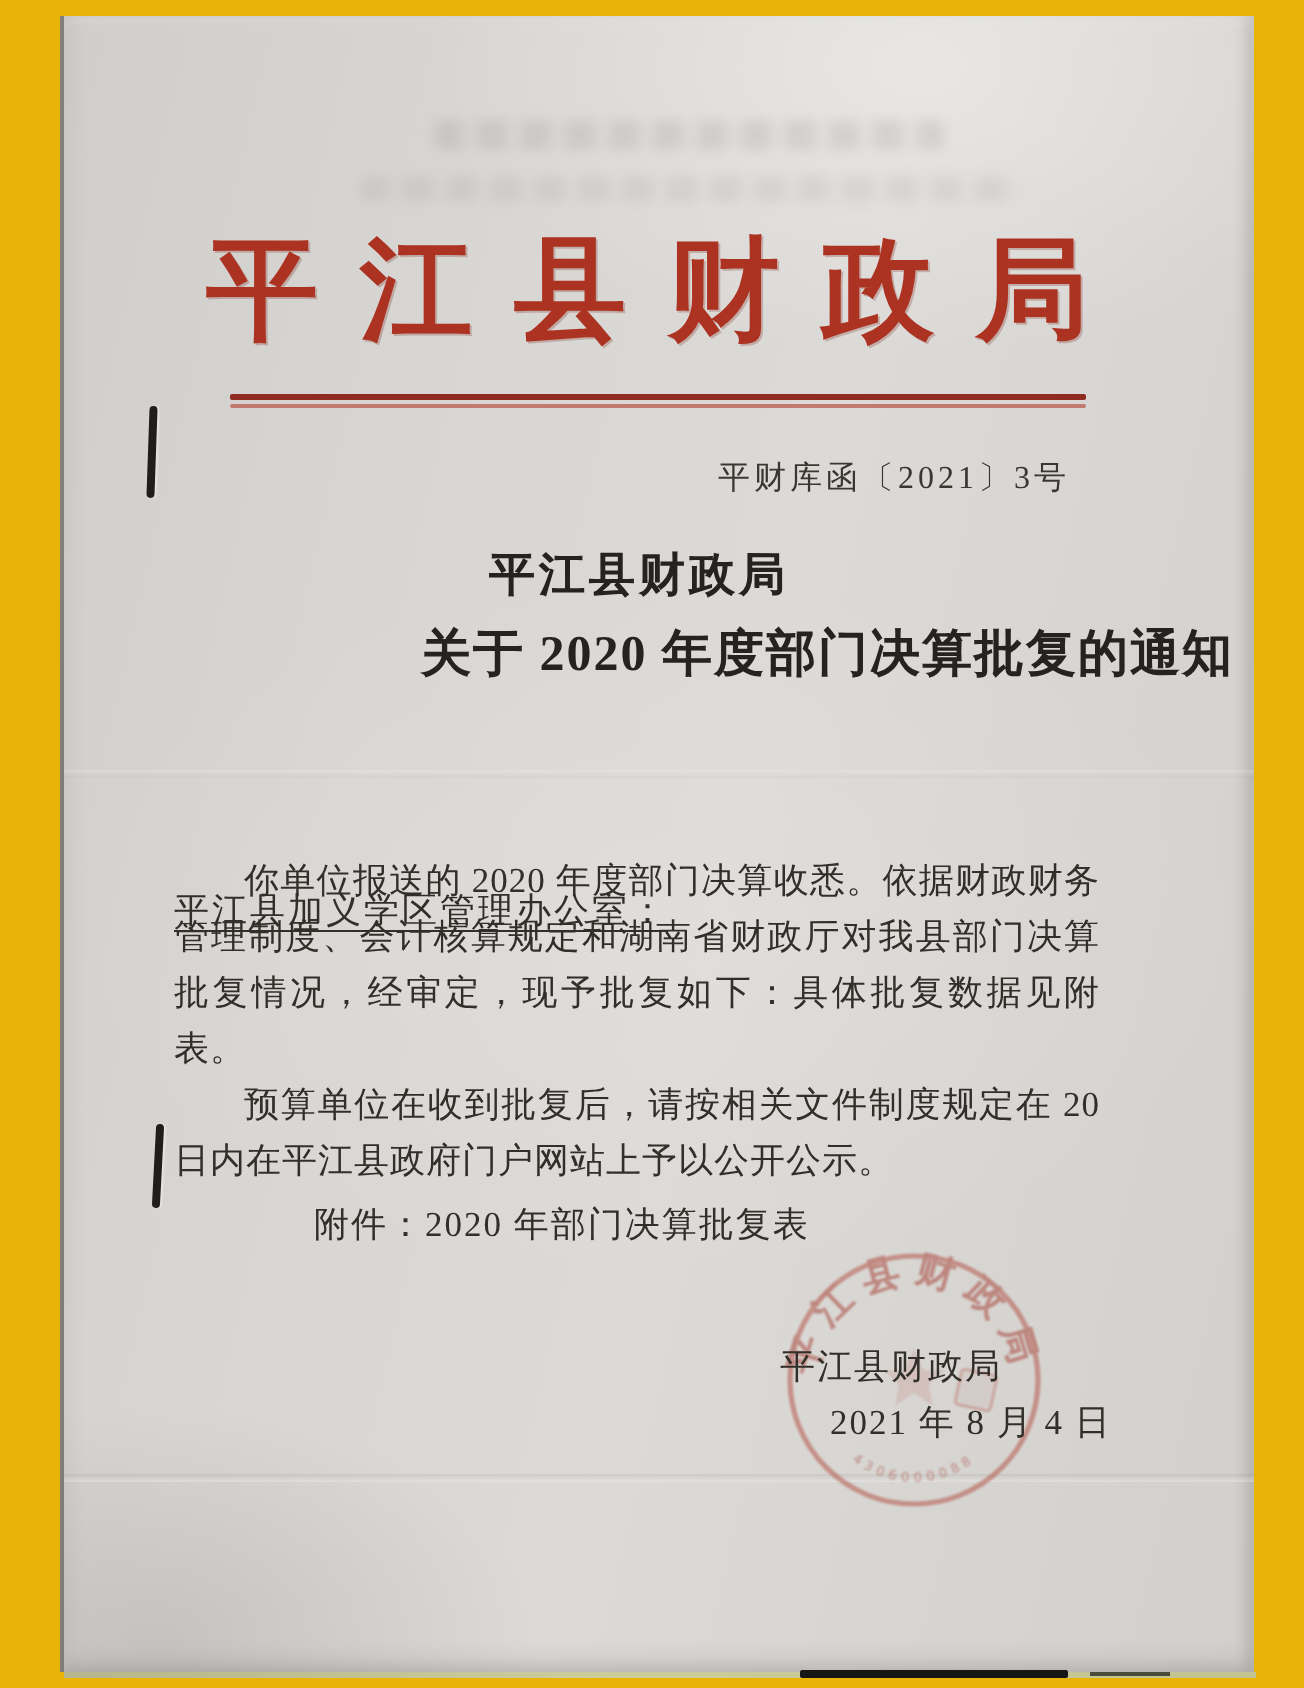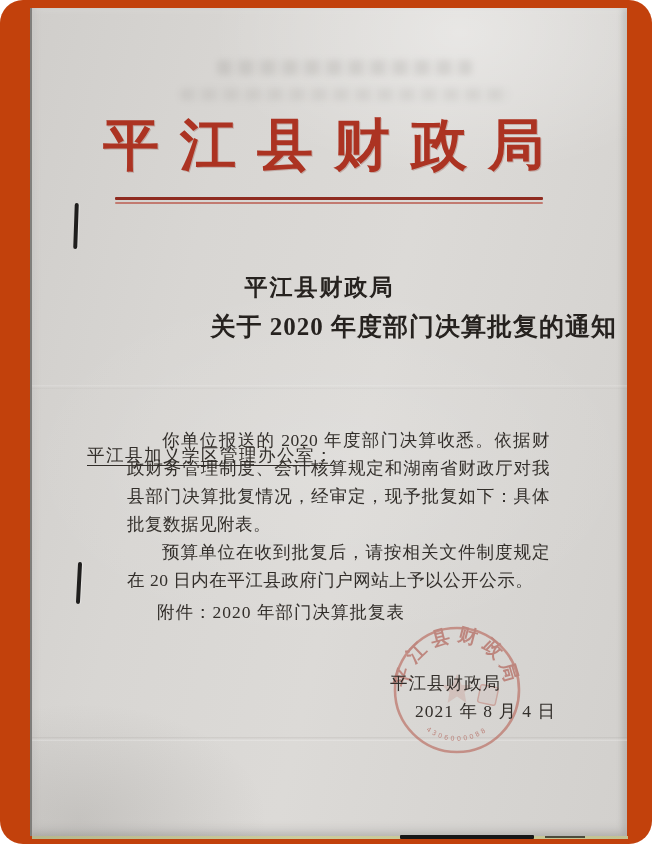--- a/index.html
+++ b/index.html
@@ -4,21 +4,21 @@
 <style>
   * { margin:0; padding:0; box-sizing:border-box; }
   html,body { width:652px; height:844px; }
   body {
     position:relative;
     width:652px; height:844px;
     background:#ffffff;
     overflow:hidden;
     font-family:"Liberation Serif","DejaVu Serif",serif;
   }
-  .photo { position:absolute; inset:0; background:#c2410c;border-radius:23px; }
+  .photo { position:absolute; inset:0; background:#eab308; }
 
   
   .paper {
     position:absolute; left:30px; top:8px; width:597px; height:828px;
     background:linear-gradient(103deg,#d0cecb 0%,#d8d6d3 28%,#dcdad7 55%,#d6d4d1 82%,#d2d0cd 100%);
     border-left:2px solid rgba(58,56,53,0.55);
     box-shadow: inset -4px 0 6px rgba(120,116,112,0.25), inset 0 -6px 10px rgba(120,115,110,0.22), inset 0 3px 5px rgba(255,255,255,0.35);
   }
   .paper-light {
     position:absolute; inset:0; pointer-events:none;
@@ -66,21 +66,21 @@
   .title-1 { position:absolute; left:0; top:264px; width:100%; text-align:center; transform:translateX(-10px);
     font-size:23px; font-weight:bold; color:#26221f; letter-spacing:2px; }
   .title-2 { position:absolute; left:0; top:302px; width:100%; text-align:right; transform:translateX(-10px);
     font-size:25px; font-weight:bold; color:#26221f; letter-spacing:1px; }
 
   
   .addressee { position:absolute; left:55px; top:394px; font-size:17.5px; color:#322e2a;
     letter-spacing:1.5px; text-decoration:underline; text-underline-offset:4px; white-space:nowrap;margin-top:41px; }
   .body-text { position:absolute; left:55px; top:418px; width:463px;
     font-size:17.5px; line-height:28px; color:#322e2a; text-align:justify; letter-spacing:0.5px; }
-  .body-text p { text-indent:2em;margin-left:40px; }
+  .body-text p { text-indent:2em; }
   .attachment { position:absolute; left:125px; top:592px; font-size:17.5px; color:#322e2a; letter-spacing:1px; white-space:nowrap; }
 
   
   .signer { position:absolute; left:358px; top:663px; font-size:17.5px; color:#322e2a; letter-spacing:1px; white-space:nowrap; }
   .sign-date { position:absolute; left:351px; top:691px; font-size:17.5px; color:#322e2a; letter-spacing:1px; white-space:nowrap;margin-left:32px; }
 
   
   .seal { position:absolute; left:345px; top:602px; width:160px; height:160px; opacity:0.55; filter:blur(0.4px); }
 
   
@@ -106,20 +106,21 @@
     <div class="staple staple-2"></div>
 
     <div class="letterhead">平江县财政局</div>
 
     <div class="red-rule">
       <div class="thick"></div>
       <div class="gap"></div>
       <div class="thin"></div>
     </div>
 
+    <div class="doc-number">平财库函〔2021〕3号</div>
 
     <div class="title-1">平江县财政局</div>
     <div class="title-2">关于 2020 年度部门决算批复的通知</div>
 
     <div class="addressee">平江县加义学区管理办公室：</div>
 
     <div class="body-text">
       <p>你单位报送的 2020 年度部门决算收悉。依据财政财务管理制度、会计核算规定和湖南省财政厅对我县部门决算批复情况，经审定，现予批复如下：具体批复数据见附表。</p>
       <p>预算单位在收到批复后，请按相关文件制度规定在 20 日内在平江县政府门户网站上予以公开公示。</p>
     </div>

